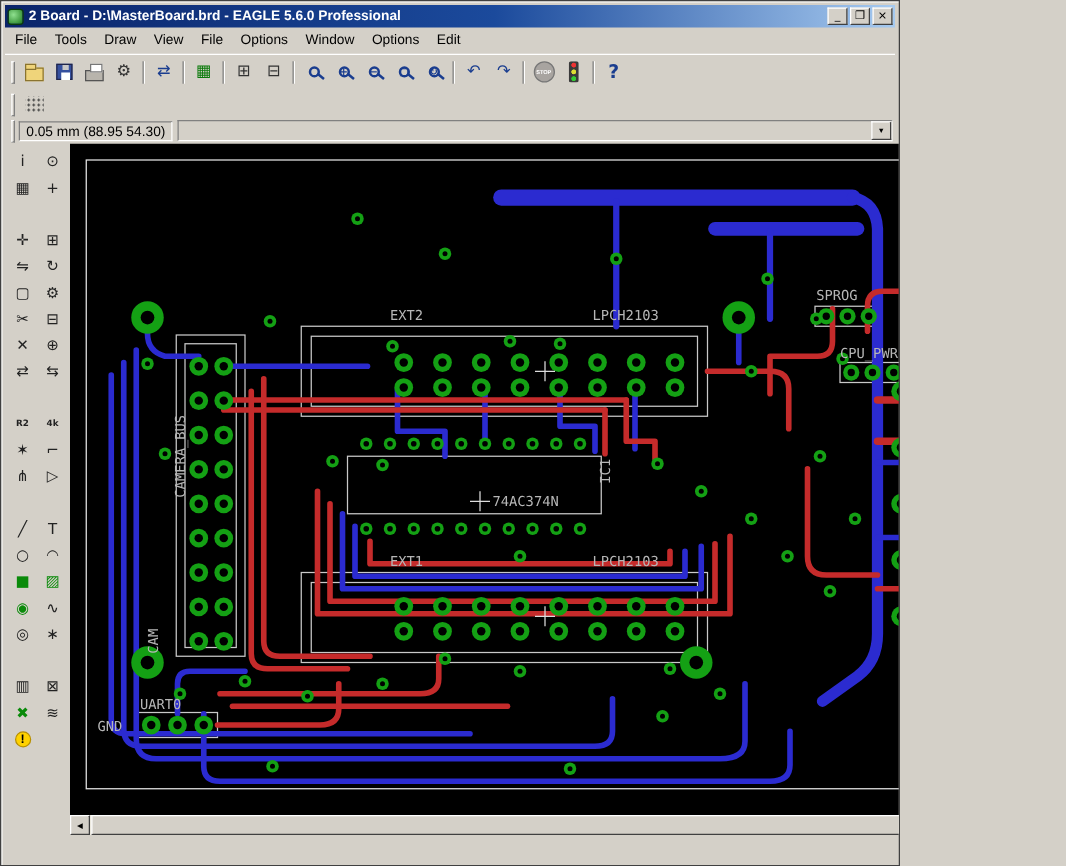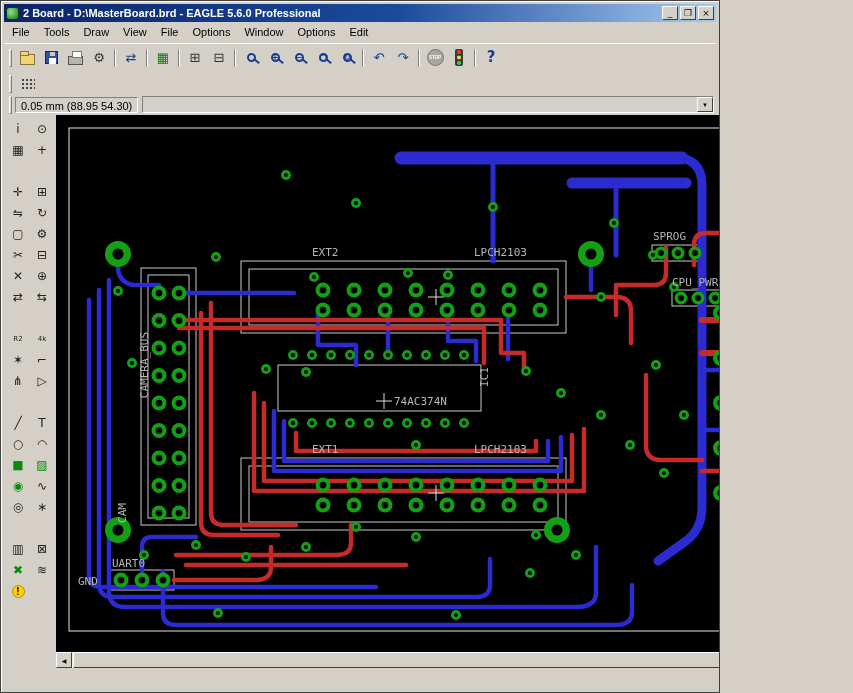--- a/index.html
+++ b/index.html
@@ -55,21 +55,21 @@
     border:1px solid;border-color:#808080 #fff #fff #808080;white-space:nowrap}
   .combo{flex:1;height:17px;margin:0 2px 0 4px;border:1px solid;border-color:#808080 #fff #fff #808080;position:relative;background:#d4d0c8}
   .combo-arrow{position:absolute;right:0;top:0;width:16px;height:100%;border:1px solid;border-color:#fff #404040 #404040 #fff;background:#d4d0c8;font-size:6px;padding:0}
 
   
   .palette{position:absolute;left:3px;top:114px;width:52px;bottom:3px;display:grid;
     grid-template-columns:23px 23px;grid-auto-rows:20px;justify-content:center;align-content:start;
     row-gap:1px;column-gap:1px;padding-top:4px}
   .pt{background:transparent;border:1px solid transparent;display:flex;align-items:center;justify-content:center;padding:0;height:20px}
   .pg{font-size:12px;color:#222;font-family:"DejaVu Sans",sans-serif;line-height:1}
-  .tiny{font-size:7px;font-weight:normal}
+  .tiny{font-size:7px;font-weight:bold}
   .green{color:#0a8a0a}
   .warn{width:13px;height:13px;border-radius:50%;background:#ffd200;border:1px solid #b89000;color:#000;font-weight:bold;font-size:10px;display:inline-flex;align-items:center;justify-content:center}
   .pgap{grid-column:1 / span 2;height:4px}
 
   
   .canvas{position:absolute;left:55px;top:114px;width:776px;height:537px;background:#000}
   .canvas svg{display:block}
   .vscroll{position:absolute;left:831px;top:114px;width:16px;height:537px;background:#ece9df}
   .hscroll{position:absolute;left:55px;top:651px;width:776px;height:16px;background:#ece9df}
   .sb{position:absolute;width:16px;height:16px;background:#d4d0c8;border:1px solid;border-color:#fff #404040 #404040 #fff;

